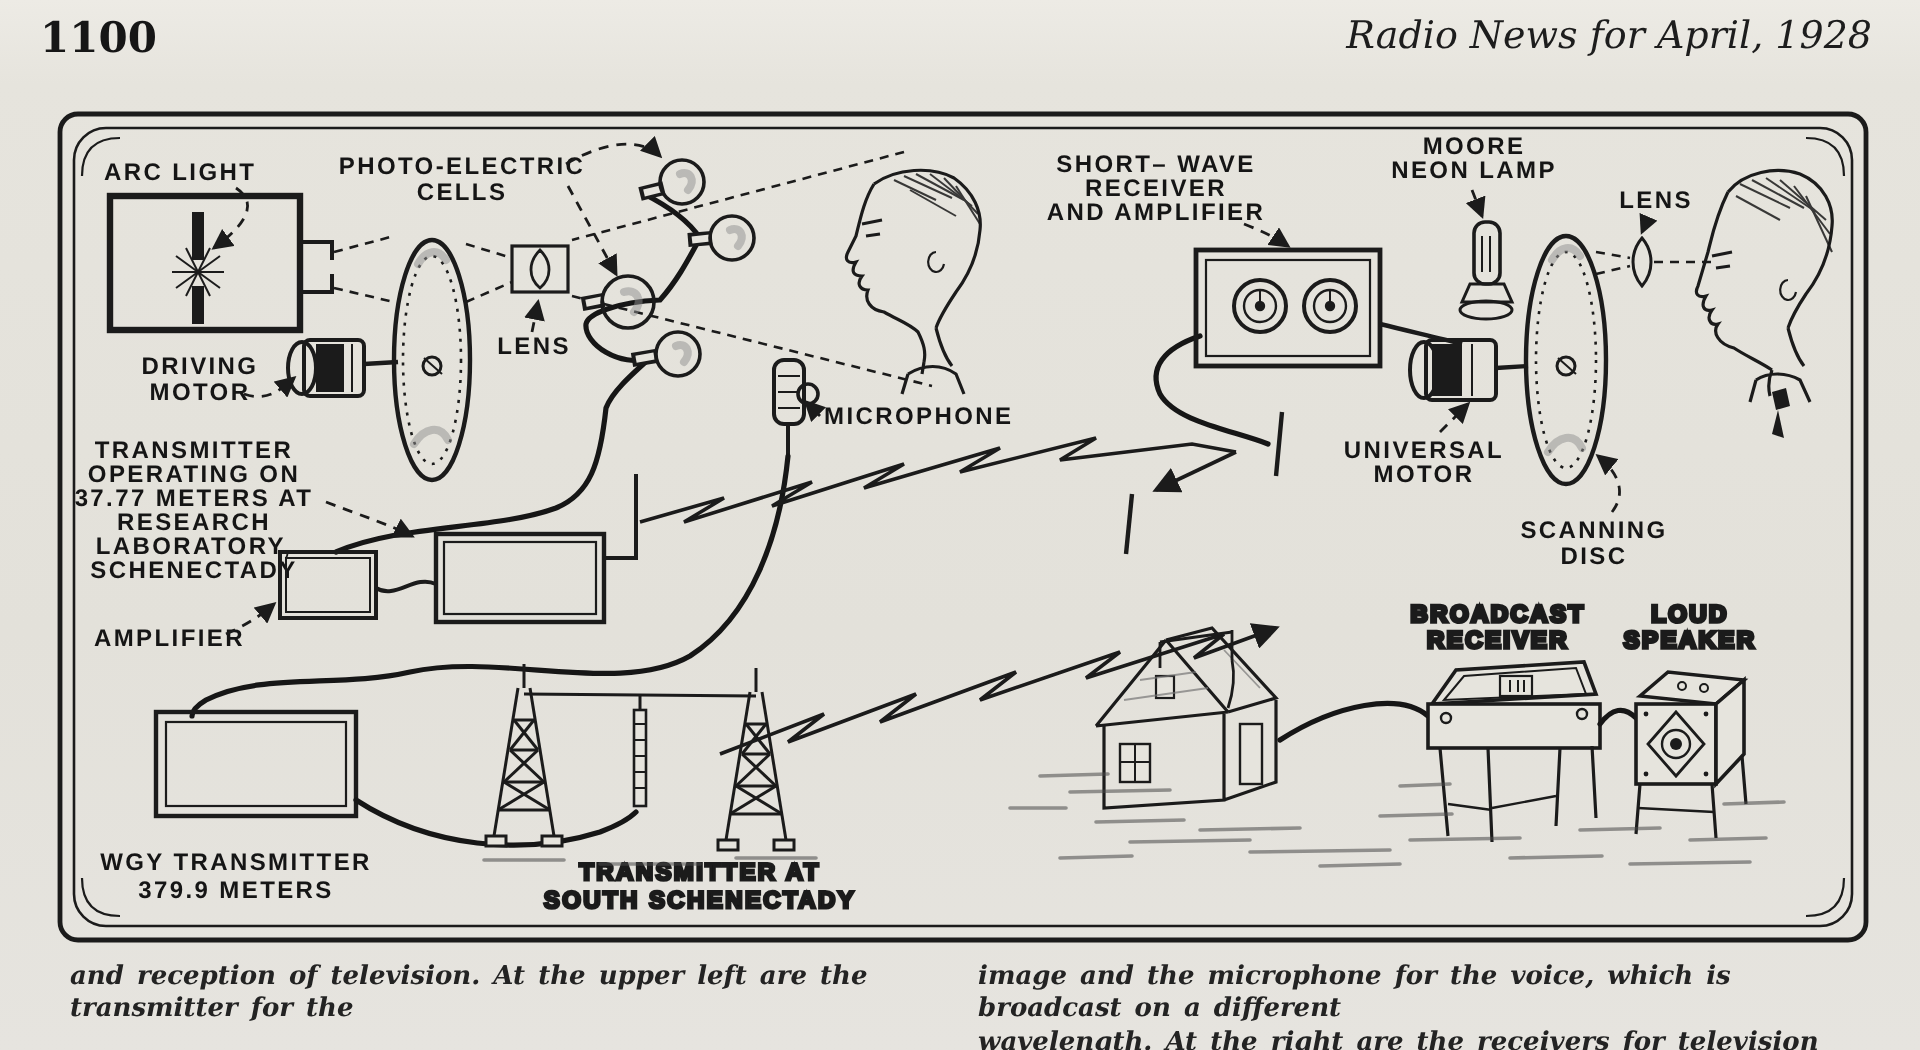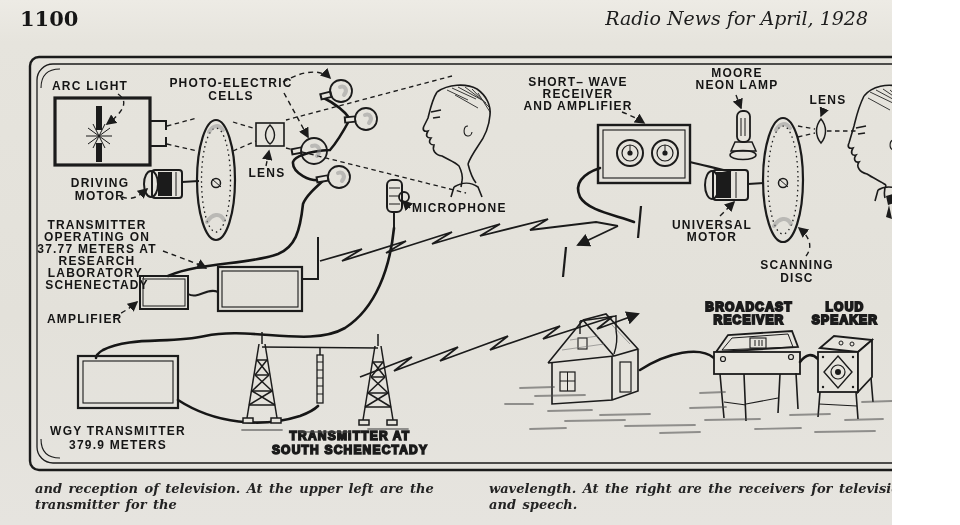--- a/index.html
+++ b/index.html
@@ -1,17 +1,17 @@
 <!DOCTYPE html>
 <html><head>
 <meta charset="utf-8">
 <style>
   html,body{margin:0;padding:0;}
   .page{
-    position:relative; width:892px; height:525px; overflow:hidden;
+    position:relative; width:960px; height:525px; overflow:hidden;
     background:#e6e4dd;
     background-image:linear-gradient(180deg,#edebe5 0%, #e6e4dd 8%, #e3e1da 60%, #e6e4df 100%);
     font-family:"Liberation Sans", sans-serif;
     color:#1b1b1b;
   }
   .pagenum{
     position:absolute; left:20px; top:6px;
     font-family:"DejaVu Serif", serif; font-weight:bold; font-size:21px; color:#161616;
   }
   .issue{
@@ -428,16 +428,17 @@
       <line x1="300" y1="432" x2="350" y2="432" class="grass"></line>
         <line x1="368" y1="429" x2="408" y2="429" class="grass"></line>
     </g>
   </svg>
 
   
   <div class="caption cap-left">
     <div>and reception of television.  At the upper left are the transmitter for the</div>
   </div>
   <div class="caption cap-right">
+    <div>image and the microphone for the voice, which is broadcast on a different</div>
     <div>wavelength.  At the right are the receivers for television and speech.</div>
   </div>
 
 </div>
 
 </body></html>

